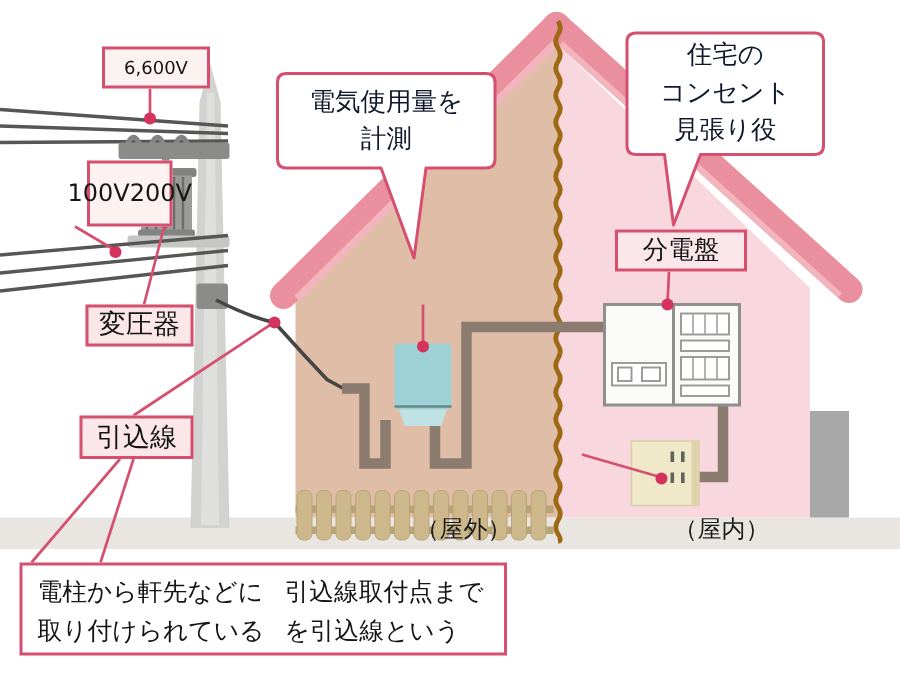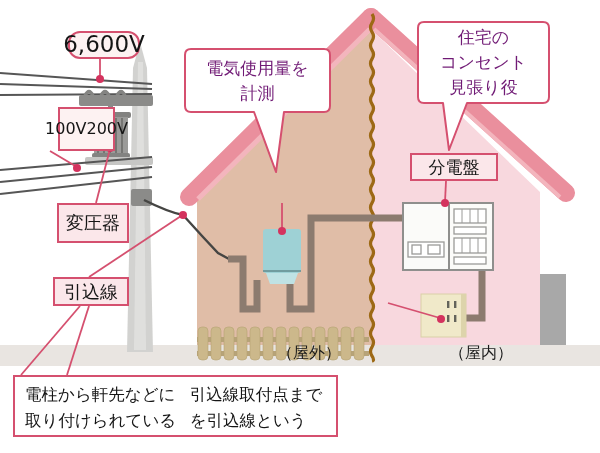--- a/index.html
+++ b/index.html
@@ -5,21 +5,21 @@
   html,body{margin:0;padding:0;background:#fff;}
   #stage{position:relative;width:600px;height:453px;background:#fff;overflow:hidden;
          font-family:"DejaVu Sans",sans-serif;color:#151515;}
   #art{position:absolute;left:0;top:0;}
   .lbl{position:absolute;box-sizing:border-box;border:2px solid #d5506f;
        display:flex;align-items:center;justify-content:center;text-align:center;
        line-height:1.2;color:#151515;}
   .lbl.pink{background:#fbe7ea;}
   .lbl.white{background:#fdf2f2;}
   .bubtxt{position:absolute;box-sizing:border-box;display:flex;flex-direction:column;
-          align-items:center;justify-content:center;text-align:center;color:#701a75;}
+          align-items:center;justify-content:center;text-align:center;color:#0f172a;}
   .plain{position:absolute;color:#1b1b1b;text-align:center;}
   .note{position:absolute;box-sizing:border-box;background:#ffffff;border:2px solid #d5506f;
         padding:5px 10px;color:#151515;display:flex;flex-direction:row;justify-content:center;}
 </style>
 </head>
 <body>
 
 <div id="stage">
 
   <svg id="art" width="600" height="453" viewBox="0 0 600 453">
@@ -172,28 +172,28 @@
       <circle cx="100" cy="79" r="4"></circle>
       <circle cx="77" cy="168" r="4"></circle>
       <circle cx="110" cy="148" r="4"></circle>
       <circle cx="183" cy="215" r="4"></circle>
       <circle cx="282" cy="231" r="4"></circle>
       <circle cx="445" cy="203" r="4"></circle>
       <circle cx="441" cy="319" r="4"></circle>
     </g>
   </svg>
 
-  <div class="lbl white" style="left:68px;top:31px;width:72px;height:28px;font-size:23px;border-radius:12px;">6,600V</div>
+  <div class="lbl white" style="left:68px;top:31px;width:72px;height:28px;font-size:12px;">6,600V</div>
 
   <div class="lbl white" style="left:10px;top:107px;width:57px;height:44px;font-size:16px;flex-direction:row;margin-left:48px;">
     <span>100V</span>
     <span>200V</span>
   </div>
 
-  <div class="lbl pink" style="left:57px;top:203px;width:72px;height:40px;font-size:18px;">変圧器</div>
+  <div class="lbl pink" style="left:57px;top:203px;width:72px;height:28px;font-size:18px;">変圧器</div>
 
   <div class="lbl pink" style="left:53px;top:277px;width:76px;height:29px;font-size:18px;">引込線</div>
 
 
   <div class="lbl pink" style="left:410px;top:153px;width:88px;height:28px;font-size:17px;">分電盤</div>
 
 
   <div class="bubtxt" style="left:185px;top:49px;width:145px;height:63px;font-size:17px;line-height:25px;">
     <span>電気使用量を</span>
     <span>計測</span>

